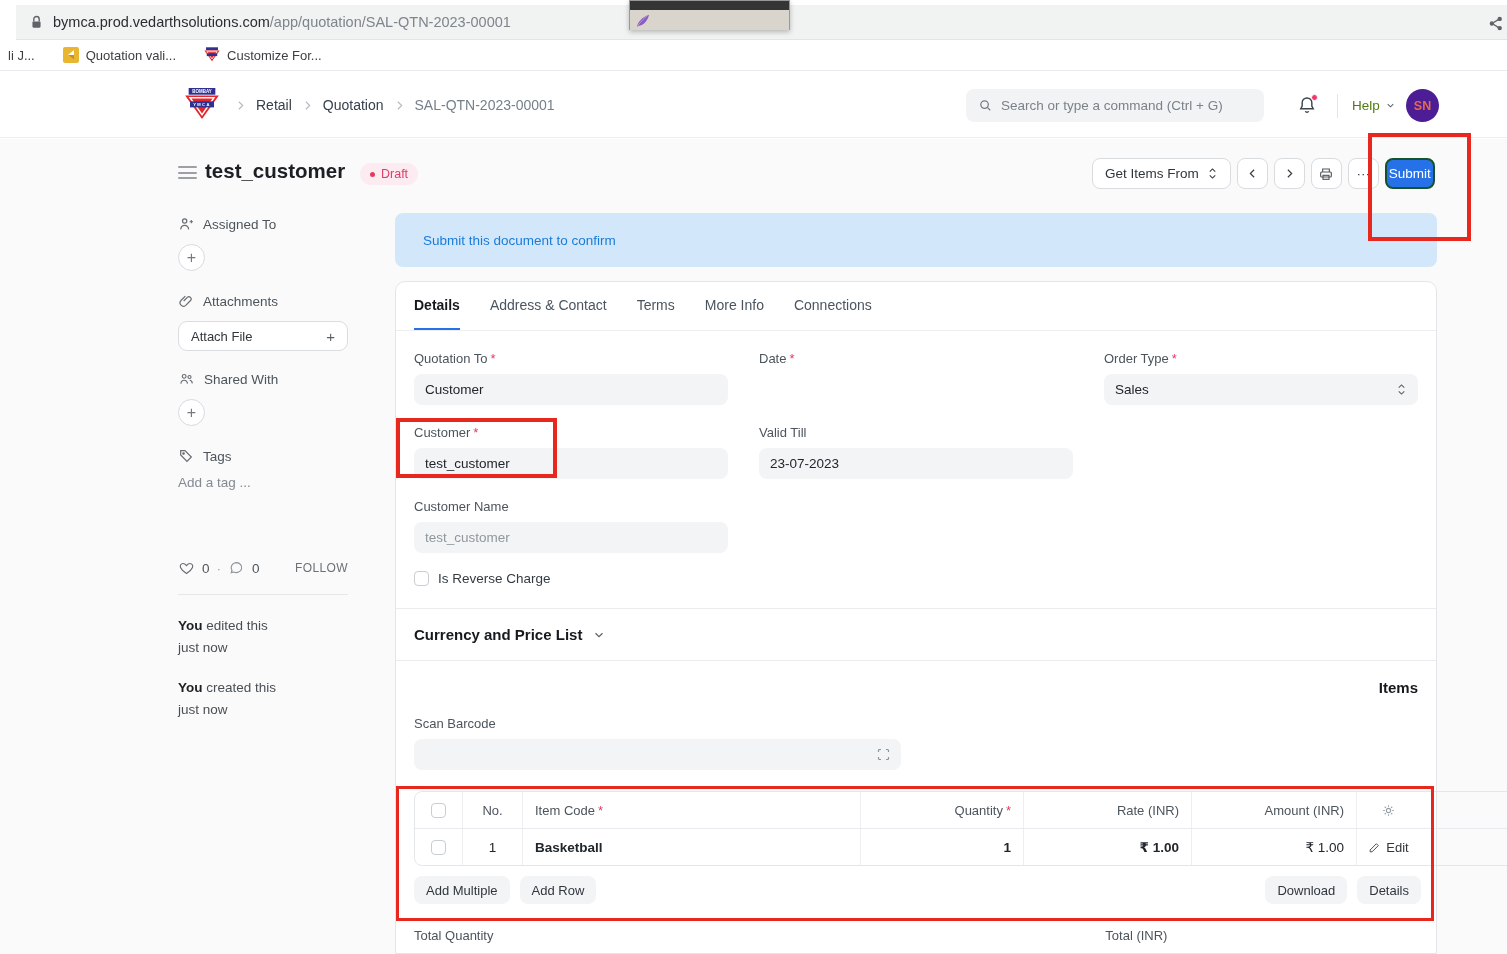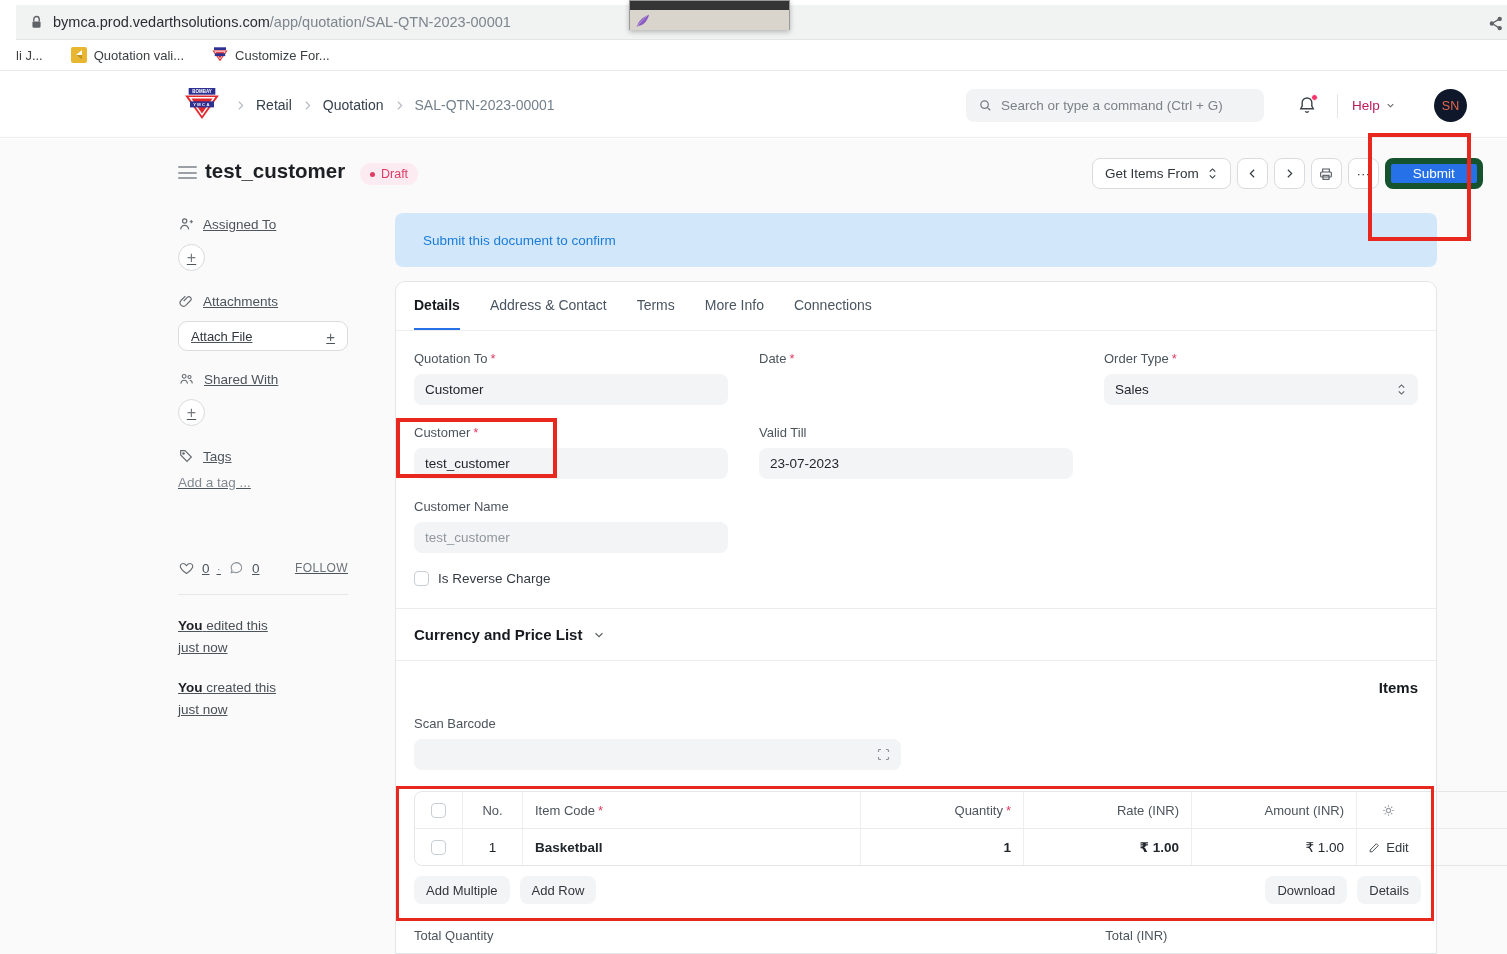--- a/index.html
+++ b/index.html
@@ -12,71 +12,71 @@
     background:#f1f2f2; border-bottom:1px solid #e3e4e5; display:flex; align-items:center; }
   .urlbar .lock { margin-left:14px; }
   .url-text { margin-left:10px; font-size:14.5px; color:#2a2e33; }
   .url-text .path { color:#7d858d; }
   .share-btn { position:absolute; right:16px; top:7px; width:22px; height:22px;
     display:flex; align-items:center; justify-content:center; }
 
   .bookmarks { position:absolute; left:0; top:40px; width:1507px; height:31px;
     background:#fff; border-bottom:1px solid #e8eaed; display:flex; align-items:center; }
   .bm { display:flex; align-items:center; gap:7px; font-size:13px; color:#3c4043; margin-right:28px; }
-  .bm:first-child { margin-left:16px; }
+  .bm:first-child { margin-left:8px; }
   .bm-icon { width:16px; height:16px; display:inline-flex; }
 
   
   .appheader { position:absolute; left:0; top:71px; width:1507px; height:67px;
     background:#fff; border-bottom:1px solid #eceef0; }
   .logo { position:absolute; left:184px; top:88px; width:36px; height:32px; }
   .breadcrumb { position:absolute; left:234px; top:97px; display:flex; align-items:center; gap:9px;
     font-size:14px; color:#36414c; }
   .breadcrumb .last { color:#74808b; }
   .searchbox { position:absolute; left:966px; top:89px; width:298px; height:33px;
     background:#f2f3f4; border-radius:8px; display:flex; align-items:center; padding:0 12px; gap:8px; }
   .searchbox input { border:none; background:transparent; outline:none; flex:1;
     font-size:13.5px; color:#2f353b; font-family:inherit; }
   .searchbox input::placeholder { color:#7b828a; }
   .bell { position:absolute; left:1297px; top:95px; width:22px; height:22px; }
   .bell .dot { position:absolute; right:1px; top:-1px; width:7px; height:7px; border-radius:50%;
     background:#f9346b; border:1.5px solid #fff; }
   .hdr-divider { position:absolute; left:1337px; top:94px; width:1px; height:24px; background:#e3e5e8; }
   .help { position:absolute; left:1352px; top:98px; display:flex; align-items:center; gap:5px;
-    font-size:13.5px; color:#be185d; }
+    font-size:13.5px; color:#4d7c0f; }
   .avatar { position:absolute; left:1406px; top:89px; width:33px; height:33px; border-radius:50%;
-    background:#0f172a; color:#e4694f; font-size:12.5px; font-weight:normal;
-    display:flex; align-items:center; justify-content:center;margin-left:28px; }
+    background:#4c1d95; color:#e4694f; font-size:12.5px; font-weight:bold;
+    display:flex; align-items:center; justify-content:center; }
 
   .page-bg { position:absolute; left:0; top:139px; width:1507px; height:815px; background:#fafafa; }
 
   
   .hamburger { position:absolute; left:178px; top:166px; width:19px; height:13px;
     display:flex; flex-direction:column; justify-content:space-between; }
   .hamburger span { display:block; height:2px; background:#9aa0a6; border-radius:1px; }
   .page-title { position:absolute; left:205px; top:159px; font-size:20.5px; font-weight:bold; color:#1c1f23; }
   .status-badge { position:absolute; left:360px; top:163px; height:22px; padding:0 10px;
     background:#fdebf2; border-radius:11px; display:flex; align-items:center; gap:6px;
     font-size:12.5px; color:#e03c64; }
   .status-badge .dot { width:5px; height:5px; border-radius:50%; background:#e03c64; }
 
   .actions { position:absolute; left:1092px; top:158px; display:flex; gap:6px; }
   .btn { height:31px; border-radius:8px; display:flex; align-items:center; justify-content:center;
     font-size:13.5px; font-family:inherit; cursor:pointer; }
   .btn-outline { background:#fff; border:1px solid #d9dcdf; color:#2f353b; padding:0 12px; gap:8px; }
   .btn-icon { width:31px; background:#fff; border:1px solid #d9dcdf; color:#2f353b; }
-  .btn-primary { background:#2671e8; border:6px solid #14532d; color:#fff; padding:0 22px; }
+  .btn-primary { background:#2671e8; border:2px solid #14532d; color:#fff; padding:0 2px; }
   .btn-gray { background:#f3f4f6; border:none; color:#30363c; padding:0 12px; height:28px; font-size:13px; }
 
   
   .banner { position:absolute; left:395px; top:213px; width:1042px; height:54px; border-radius:8px;
     background:#d2e8fa; color:#1a7bd9; font-size:13.5px; display:flex; align-items:center; padding-left:28px; }
 
   
-  .sidebar { position:absolute; left:178px; top:216px; width:170px; font-size:13.5px; color:#4c545c;text-decoration:underline; }
+  .sidebar { position:absolute; left:178px; top:216px; width:170px; font-size:13.5px; color:#4c545c; }
   .sb-head { display:flex; align-items:center; gap:9px; height:16px; margin-bottom:12px; }
   .plus-circle { width:27px; height:27px; border-radius:50%; border:1px solid #d7dadd; background:#fff;
     color:#747a80; font-size:16px; display:flex; align-items:center; justify-content:center; margin-bottom:22px; }
   .attach-pill { width:170px; height:30px; border:1px solid #dadde0; background:#fff; border-radius:9px;
     display:flex; align-items:center; justify-content:space-between; padding:0 12px; font-size:13px;
     color:#30363c; margin:10px 0 20px; }
   .attach-pill .pl { color:#585f66; font-size:15px; }
   .addtag { color:#828a92; margin:-1px 0 70px; }
   .likes-row { display:flex; align-items:center; gap:7px; }
   .likes-row .sep { color:#9aa0a6; }

